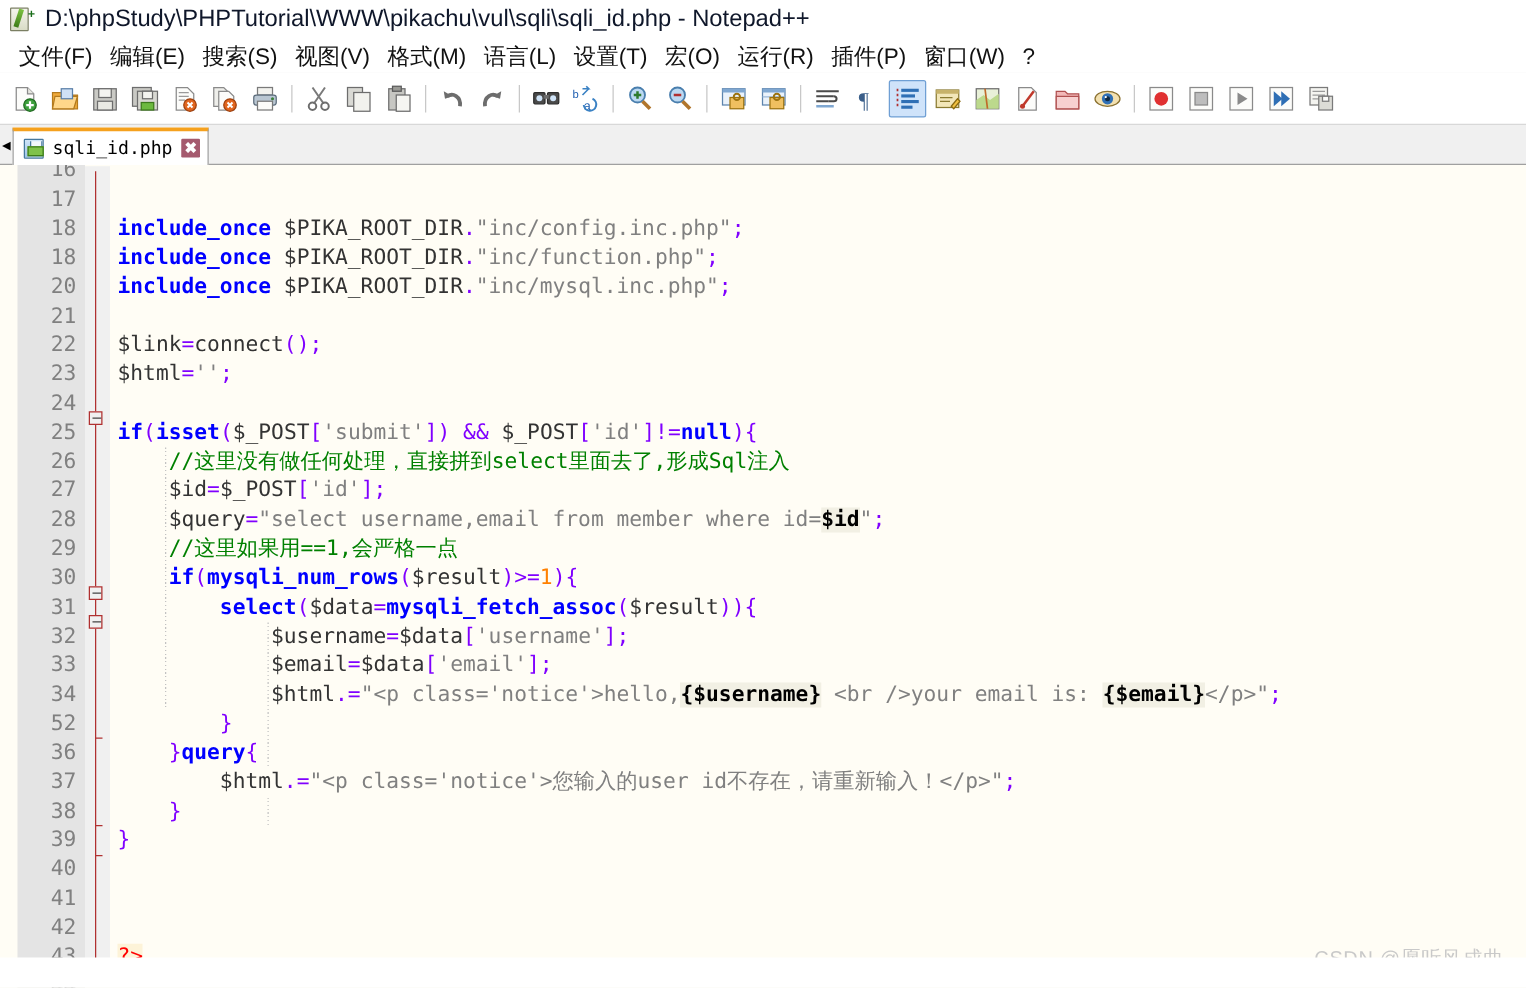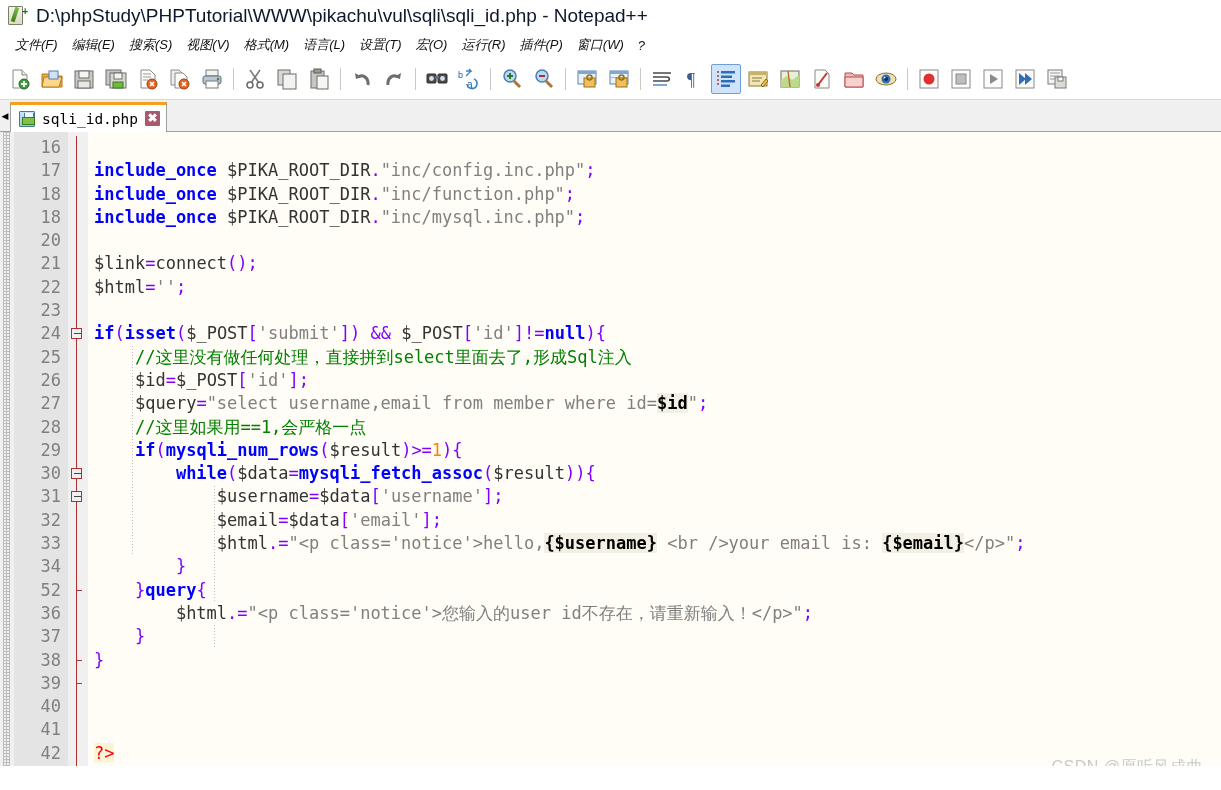--- a/index.html
+++ b/index.html
@@ -59,23 +59,22 @@
   }
 
   
   .menubar {
     height: 26px;
     background: #ffffff;
     display: flex;
     align-items: center;
     padding-left: 8px;
     flex: 0 0 26px;
-    font-size: 13px;
+    font-size: 18px;
     color: #111;
-    font-style: italic;
   }
   .menu-item {
     padding: 2px 7px;
     white-space: nowrap;
     cursor: default;
   }
 
   
   .toolbar {
     height: 42px;
@@ -170,20 +169,21 @@
     flex: 0 0 15px;
   }
 
   
   .editor {
     flex: 1 1 auto;
     display: flex;
     background: #fffdf5;
     position: relative;
     overflow: hidden;
+    align-items: center;
   }
   .bookmark-margin {
     width: 14px;
     background: #f0f0f0;
     flex: 0 0 14px;
     position: relative;
   }
   .bookmark-margin::before {
     content: "";
     position: absolute;
@@ -696,21 +696,21 @@
         <div class="code-line">&nbsp;</div>
         <div class="code-line"><span class="var">$link</span><span class="op">=</span><span class="var">connect</span><span class="op">()</span><span class="op">;</span></div>
         <div class="code-line"><span class="var">$html</span><span class="op">=</span><span class="str">''</span><span class="op">;</span></div>
         <div class="code-line">&nbsp;</div>
         <div class="code-line"><span class="kw">if</span><span class="op">(</span><span class="kw">isset</span><span class="op">(</span><span class="var">$_POST</span><span class="op">[</span><span class="str">'submit'</span><span class="op">])</span><span class="plain">&nbsp;</span><span class="op">&amp;&amp;</span><span class="plain">&nbsp;</span><span class="var">$_POST</span><span class="op">[</span><span class="str">'id'</span><span class="op">]</span><span class="op">!=</span><span class="kw">null</span><span class="op">)</span><span class="op">{</span></div>
         <div class="code-line"><span class="cmt">&nbsp;&nbsp;&nbsp;&nbsp;//这里没有做任何处理，直接拼到select里面去了,形成Sql注入</span></div>
         <div class="code-line"><span class="plain">&nbsp;&nbsp;&nbsp;&nbsp;</span><span class="var">$id</span><span class="op">=</span><span class="var">$_POST</span><span class="op">[</span><span class="str">'id'</span><span class="op">]</span><span class="op">;</span></div>
         <div class="code-line"><span class="plain">&nbsp;&nbsp;&nbsp;&nbsp;</span><span class="var">$query</span><span class="op">=</span><span class="str">"select&nbsp;username,email&nbsp;from&nbsp;member&nbsp;where&nbsp;id=</span><span class="embvar">$id</span><span class="str">"</span><span class="op">;</span></div>
         <div class="code-line"><span class="cmt">&nbsp;&nbsp;&nbsp;&nbsp;//这里如果用==1,会严格一点</span></div>
         <div class="code-line"><span class="plain">&nbsp;&nbsp;&nbsp;&nbsp;</span><span class="kw">if</span><span class="op">(</span><span class="kw">mysqli_num_rows</span><span class="op">(</span><span class="var">$result</span><span class="op">)</span><span class="op">&gt;=</span><span class="num">1</span><span class="op">)</span><span class="op">{</span></div>
-        <div class="code-line"><span class="plain">&nbsp;&nbsp;&nbsp;&nbsp;&nbsp;&nbsp;&nbsp;&nbsp;</span><span class="kw">while</span><span class="op">(</span><span class="var">$data</span><span class="op">=</span><span class="kw">mysqli_fetch_assoc</span><span class="op">(</span><span class="var">$result</span><span class="op">))</span><span class="op">{</span></div>
+        <div class="code-line"><span class="plain">&nbsp;&nbsp;&nbsp;&nbsp;&nbsp;&nbsp;&nbsp;&nbsp;</span><span class="kw">select</span><span class="op">(</span><span class="var">$data</span><span class="op">=</span><span class="kw">mysqli_fetch_assoc</span><span class="op">(</span><span class="var">$result</span><span class="op">))</span><span class="op">{</span></div>
         <div class="code-line"><span class="plain">&nbsp;&nbsp;&nbsp;&nbsp;&nbsp;&nbsp;&nbsp;&nbsp;&nbsp;&nbsp;&nbsp;&nbsp;</span><span class="var">$username</span><span class="op">=</span><span class="var">$data</span><span class="op">[</span><span class="str">'username'</span><span class="op">]</span><span class="op">;</span></div>
         <div class="code-line"><span class="plain">&nbsp;&nbsp;&nbsp;&nbsp;&nbsp;&nbsp;&nbsp;&nbsp;&nbsp;&nbsp;&nbsp;&nbsp;</span><span class="var">$email</span><span class="op">=</span><span class="var">$data</span><span class="op">[</span><span class="str">'email'</span><span class="op">]</span><span class="op">;</span></div>
         <div class="code-line"><span class="plain">&nbsp;&nbsp;&nbsp;&nbsp;&nbsp;&nbsp;&nbsp;&nbsp;&nbsp;&nbsp;&nbsp;&nbsp;</span><span class="var">$html</span><span class="op">.=</span><span class="str">"&lt;p&nbsp;class='notice'&gt;hello,</span><span class="embvar">{$username}</span><span class="str">&nbsp;&lt;br&nbsp;/&gt;your&nbsp;email&nbsp;is:&nbsp;</span><span class="embvar">{$email}</span><span class="str">&lt;/p&gt;"</span><span class="op">;</span></div>
         <div class="code-line"><span class="plain">&nbsp;&nbsp;&nbsp;&nbsp;&nbsp;&nbsp;&nbsp;&nbsp;</span><span class="op">}</span></div>
         <div class="code-line"><span class="plain">&nbsp;&nbsp;&nbsp;&nbsp;</span><span class="op">}</span><span class="kw">query</span><span class="op">{</span></div>
         <div class="code-line"><span class="plain">&nbsp;&nbsp;&nbsp;&nbsp;&nbsp;&nbsp;&nbsp;&nbsp;</span><span class="var">$html</span><span class="op">.=</span><span class="str">"&lt;p&nbsp;class='notice'&gt;您输入的user&nbsp;id不存在，请重新输入！&lt;/p&gt;"</span><span class="op">;</span></div>
         <div class="code-line"><span class="plain">&nbsp;&nbsp;&nbsp;&nbsp;</span><span class="op">}</span></div>
         <div class="code-line"><span class="op">}</span></div>
         <div class="code-line">&nbsp;</div>
         <div class="code-line">&nbsp;</div>

